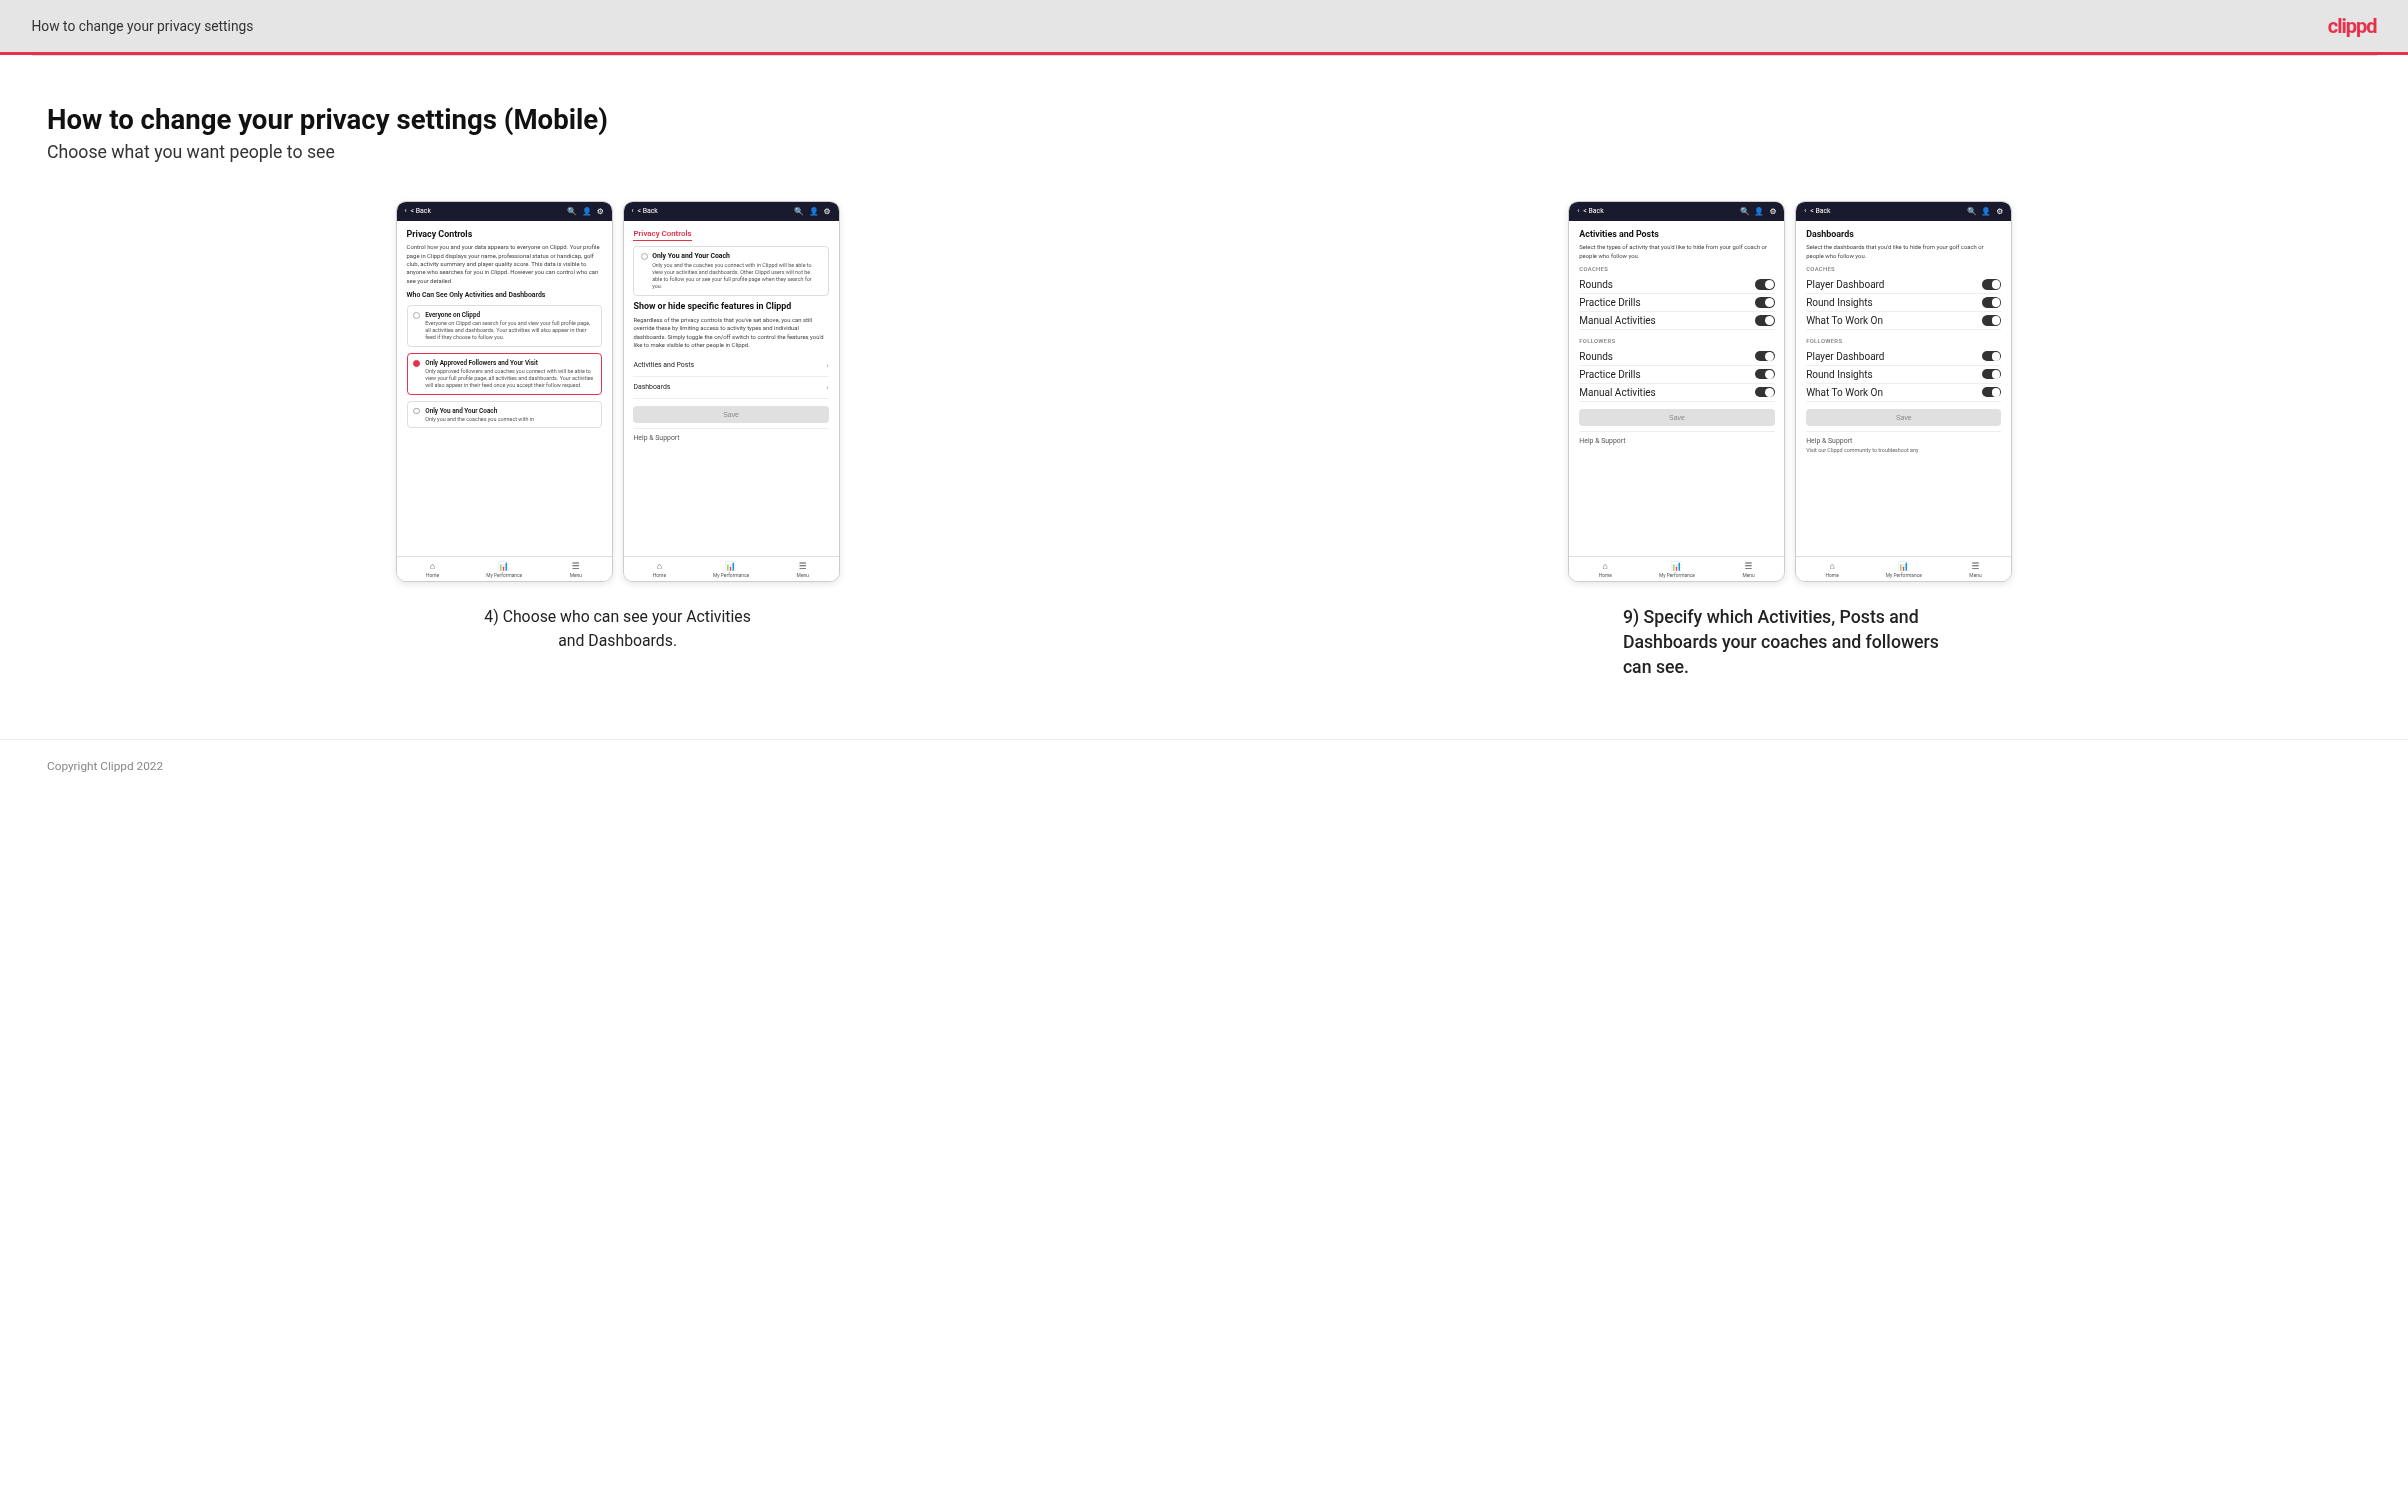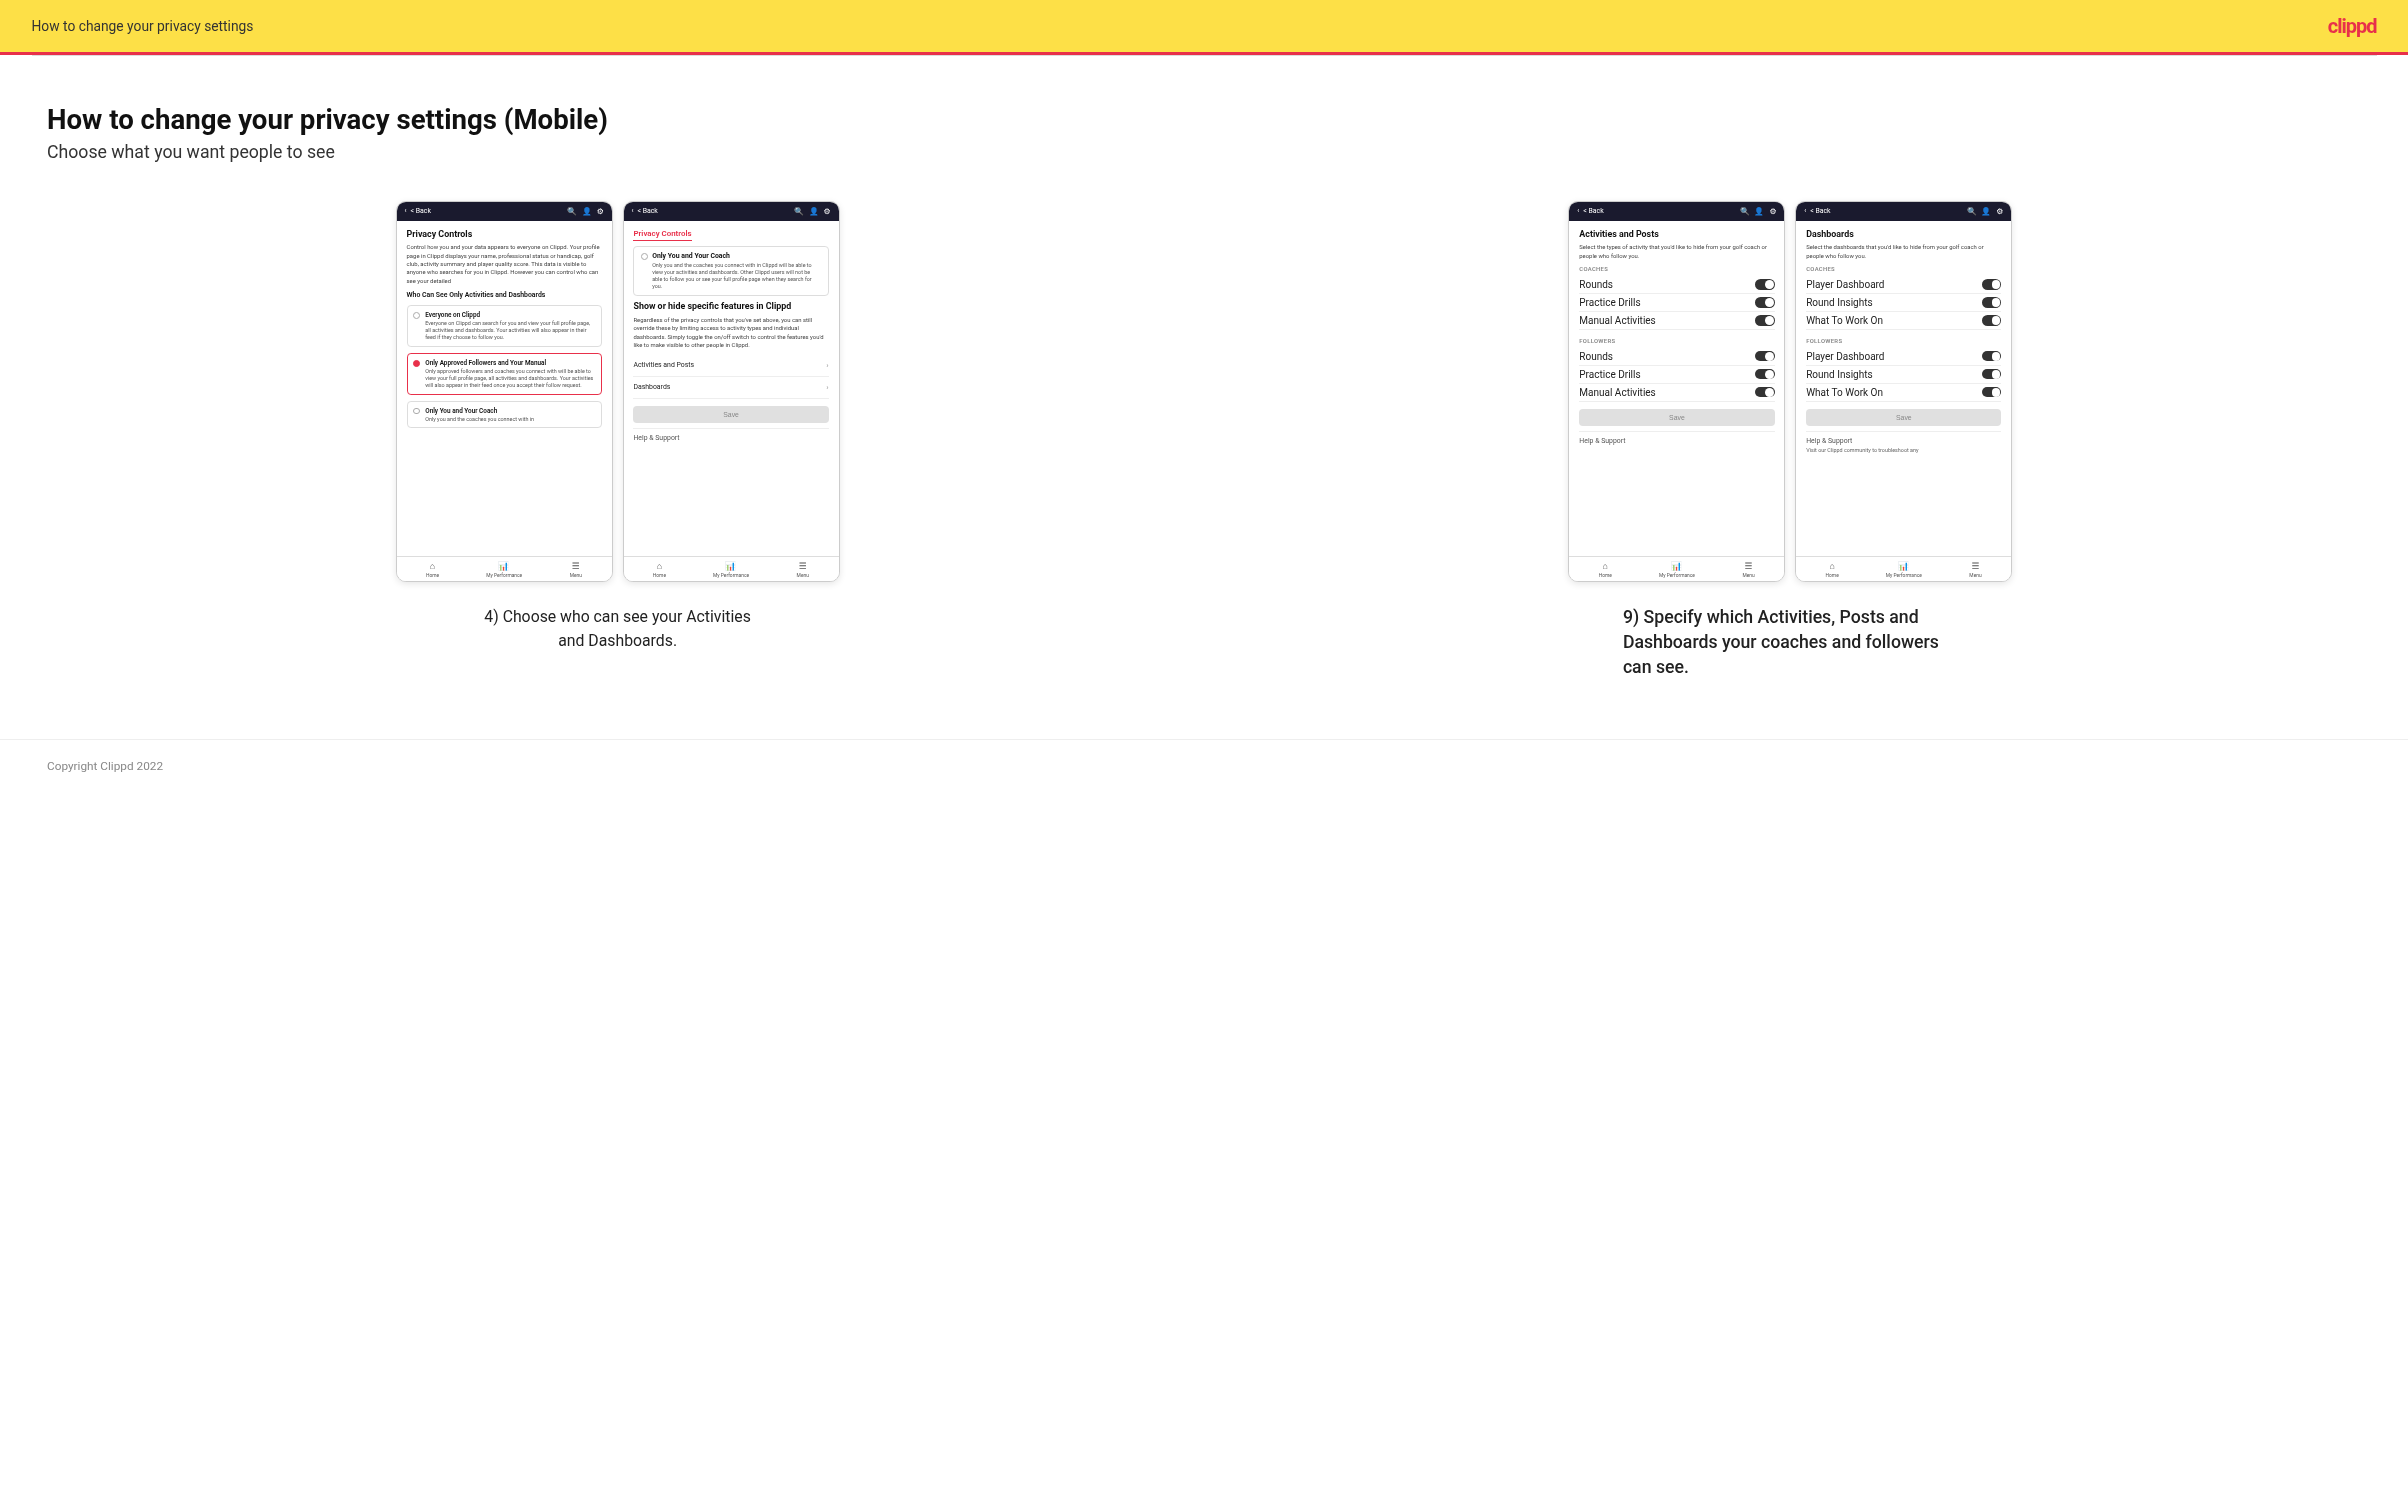--- a/index.html
+++ b/index.html
@@ -9,21 +9,21 @@
       color: #222;
     }
 
     
     .top-bar {
       display: flex;
       align-items: center;
       justify-content: space-between;
       padding: 0 31.5px;
       height: 55px;
-      background: #fde047;
+      background: #e5e5e5;
       border-bottom: 3px solid #e8304a;
     }
     .top-bar-title {
       font-size: 13.8px;
       color: #333;
     }
     .logo {
       font-size: 20px;
       font-weight: 700;
       color: #e8304a;
@@ -364,21 +364,21 @@
               <div class="radio-dot"></div>
               <div>
                 <div class="radio-label">Everyone on Clippd</div>
                 <div class="radio-desc">Everyone on Clippd can search for you and view your full profile page, all activities and dashboards. Your activities will also appear in their feed if they choose to follow you.</div>
               </div>
             </div>
 
             <div class="radio-option selected">
               <div class="radio-dot selected"></div>
               <div>
-                <div class="radio-label">Only Approved Followers and Your Manual</div>
+                <div class="radio-label">Only Approved Followers and Your Visit</div>
                 <div class="radio-desc">Only approved followers and coaches you connect with will be able to view your full profile page, all activities and dashboards. Your activities will also appear in their feed once you accept their follow request.</div>
               </div>
             </div>
 
             <div class="radio-option">
               <div class="radio-dot"></div>
               <div>
                 <div class="radio-label">Only You and Your Coach</div>
                 <div class="radio-desc">Only you and the coaches you connect with in</div>
               </div>

